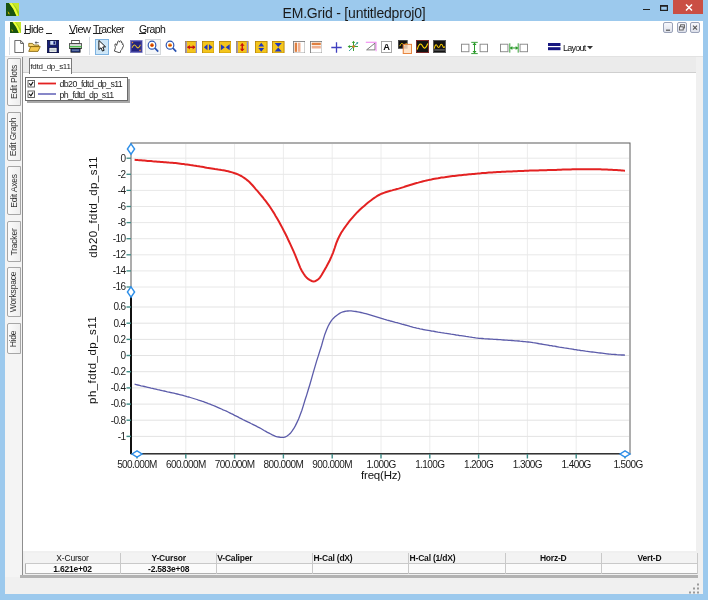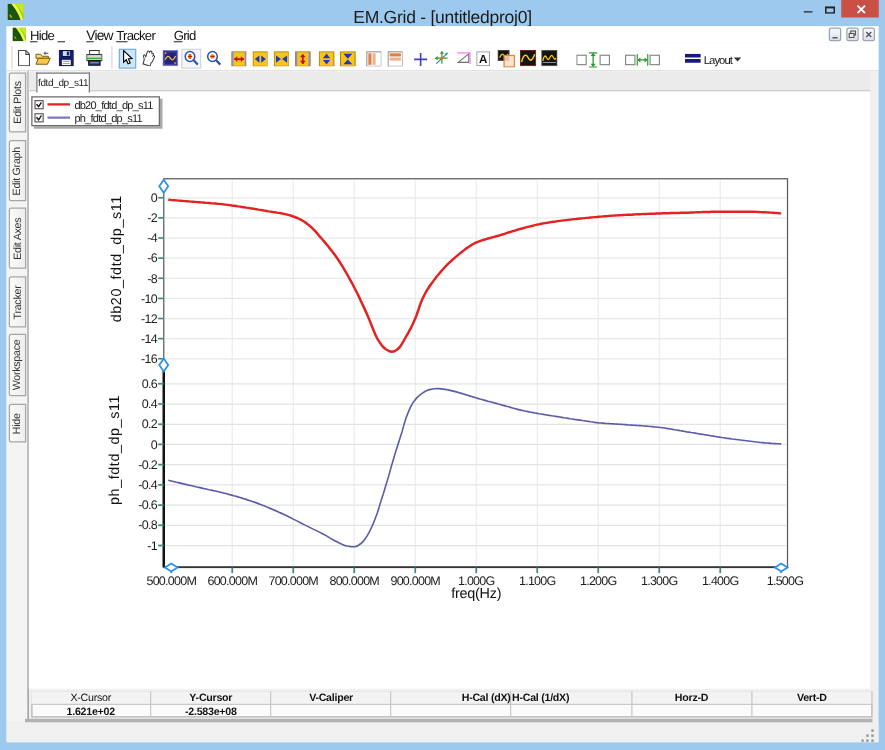--- a/index.html
+++ b/index.html
@@ -34,21 +34,21 @@
 <path d="M2 10 q2.2 1 2.7 4.2 q-2.7 -0.6 -2.7 -4.2" fill="#c8b400"></path>
 </svg>
 <div style="position:absolute;left:24px;top:22.5px;height:12px;font-size:10.5px;letter-spacing:-0.6px;color:#111;">Hide</div>
 <div style="position:absolute;left:24px;top:33px;width:5.5px;height:1px;background:#222;"></div>
 <div style="position:absolute;left:46px;top:22.5px;height:12px;font-size:10.5px;letter-spacing:-0.6px;color:#111;margin-top:24px;">Edit</div>
 <div style="position:absolute;left:46px;top:33px;width:6px;height:1px;background:#222;"></div>
 <div style="position:absolute;left:69px;top:22.5px;height:12px;font-size:11px;letter-spacing:-0.6px;color:#111;text-align:right;">View</div>
 <div style="position:absolute;left:69px;top:33px;width:6px;height:1px;background:#222;"></div>
 <div style="position:absolute;left:93px;top:22.5px;height:12px;font-size:10.5px;letter-spacing:-0.6px;color:#111;">Tracker</div>
 <div style="position:absolute;left:93px;top:33px;width:9px;height:1px;background:#222;"></div>
-<div style="position:absolute;left:139px;top:22.5px;height:12px;font-size:10.5px;letter-spacing:-0.6px;color:#111;">Grid</div>
+<div style="position:absolute;left:139px;top:22.5px;height:12px;font-size:10.5px;letter-spacing:-0.6px;color:#111;">Graph</div>
 <div style="position:absolute;left:139px;top:33px;width:6.5px;height:1px;background:#222;"></div>
 <div style="position:absolute;left:663px;top:21.5px;width:10px;height:11.5px;background:linear-gradient(#f8f8fc,#dde0ea);border:1px solid #9aa2b8;border-radius:2px;box-sizing:border-box;"></div>
 <svg style="position:absolute;left:663px;top:21.5px" width="10" height="11.5" viewBox="0 0 10 11.5">
     <path d="M3 8.2h4" stroke="#555" stroke-width="1.2"></path>
   </svg>
 <div style="position:absolute;left:676.5px;top:21.5px;width:10px;height:11.5px;background:linear-gradient(#f8f8fc,#dde0ea);border:1px solid #9aa2b8;border-radius:2px;box-sizing:border-box;"></div>
 <svg style="position:absolute;left:676.5px;top:21.5px" width="10" height="11.5" viewBox="0 0 10 11.5">
     <rect x="3.6" y="2.8" width="3.8" height="3.2" fill="none" stroke="#555" stroke-width="0.9"></rect>
     <rect x="2.4" y="4.8" width="3.8" height="3.2" fill="#eeeef4" stroke="#555" stroke-width="0.9"></rect>
   </svg>
@@ -355,23 +355,23 @@
 <text x="34.5" y="10" font-size="8.8" fill="#222" letter-spacing="-0.6" font-family="Liberation Sans,sans-serif">db20_fdtd_dp_s11</text>
 <text x="34.5" y="20.5" font-size="8.8" fill="#222" letter-spacing="-0.6" font-family="Liberation Sans,sans-serif">ph_fdtd_dp_s11</text>
 </svg>
 
 <div style="position:absolute;left:25px;top:552.5px;width:673px;height:21.5px;background:#fbfbfb;border:1px solid #b0b0b0;box-sizing:border-box;"></div>
 <div style="position:absolute;left:25px;top:553px;width:673px;height:11px;background:#f3f3f3;border-bottom:1px solid #c9c9c9;box-sizing:border-box;"></div>
 <div style="position:absolute;left:25.0px;top:553px;width:96.1px;height:11px;border-right:1px solid #c9c9c9;box-sizing:border-box;text-align:center;font-size:8.5px;font-weight:normal;color:#111;letter-spacing:-0.2px;line-height:11px;">X-Cursor</div>
 <div style="position:absolute;left:25.0px;top:564px;width:96.1px;height:10px;border-right:1px solid #c9c9c9;box-sizing:border-box;text-align:center;font-size:8.5px;font-weight:bold;color:#111;letter-spacing:-0.2px;line-height:10px;">1.621e+02</div>
 <div style="position:absolute;left:121.1px;top:553px;width:96.1px;height:11px;border-right:1px solid #c9c9c9;box-sizing:border-box;text-align:center;font-size:8.5px;font-weight:bold;color:#111;letter-spacing:-0.2px;line-height:11px;">Y-Cursor</div>
 <div style="position:absolute;left:121.1px;top:564px;width:96.1px;height:10px;border-right:1px solid #c9c9c9;box-sizing:border-box;text-align:center;font-size:8.5px;font-weight:bold;color:#111;letter-spacing:-0.2px;line-height:10px;">-2.583e+08</div>
-<div style="position:absolute;left:217.3px;top:553px;width:96.1px;height:11px;border-right:1px solid #c9c9c9;box-sizing:border-box;text-align:center;font-size:8.5px;font-weight:bold;color:#111;letter-spacing:-0.2px;line-height:11px;">V-Caliper</div>
+<div style="position:absolute;left:217.3px;top:553px;width:96.1px;height:11px;border-right:1px solid #c9c9c9;box-sizing:border-box;text-align:left;font-size:8.5px;font-weight:bold;color:#111;letter-spacing:-0.2px;line-height:11px;">V-Caliper</div>
 <div style="position:absolute;left:217.3px;top:564px;width:96.1px;height:10px;border-right:1px solid #c9c9c9;box-sizing:border-box;text-align:center;font-size:8.5px;font-weight:bold;color:#111;letter-spacing:-0.2px;line-height:10px;"></div>
-<div style="position:absolute;left:313.4px;top:553px;width:96.1px;height:11px;border-right:1px solid #c9c9c9;box-sizing:border-box;text-align:right;font-size:8.5px;font-weight:bold;color:#111;letter-spacing:-0.2px;line-height:11px;">H-Cal (dX)</div>
+<div style="position:absolute;left:313.4px;top:553px;width:96.1px;height:11px;border-right:1px solid #c9c9c9;box-sizing:border-box;text-align:left;font-size:8.5px;font-weight:bold;color:#111;letter-spacing:-0.2px;line-height:11px;">H-Cal (dX)</div>
 <div style="position:absolute;left:313.4px;top:564px;width:96.1px;height:10px;border-right:1px solid #c9c9c9;box-sizing:border-box;text-align:center;font-size:8.5px;font-weight:bold;color:#111;letter-spacing:-0.2px;line-height:10px;"></div>
 <div style="position:absolute;left:409.6px;top:553px;width:96.1px;height:11px;border-right:1px solid #c9c9c9;box-sizing:border-box;font-size:8.5px;font-weight:bold;color:#111;letter-spacing:-0.2px;line-height:11px;">H-Cal (1/dX)</div>
 <div style="position:absolute;left:409.6px;top:564px;width:96.1px;height:10px;border-right:1px solid #c9c9c9;box-sizing:border-box;text-align:center;font-size:8.5px;font-weight:bold;color:#111;letter-spacing:-0.2px;line-height:10px;"></div>
 <div style="position:absolute;left:505.7px;top:553px;width:96.1px;height:11px;border-right:1px solid #c9c9c9;box-sizing:border-box;text-align:center;font-size:8.5px;font-weight:bold;color:#111;letter-spacing:-0.2px;line-height:11px;">Horz-D</div>
 <div style="position:absolute;left:505.7px;top:564px;width:96.1px;height:10px;border-right:1px solid #c9c9c9;box-sizing:border-box;text-align:center;font-size:8.5px;font-weight:bold;color:#111;letter-spacing:-0.2px;line-height:10px;"></div>
 <div style="position:absolute;left:601.9px;top:553px;width:96.1px;height:11px;border-right:1px solid #c9c9c9;box-sizing:border-box;text-align:center;font-size:8.5px;font-weight:bold;color:#111;letter-spacing:-0.2px;line-height:11px;">Vert-D</div>
 <div style="position:absolute;left:601.9px;top:564px;width:96.1px;height:10px;border-right:1px solid #c9c9c9;box-sizing:border-box;text-align:center;font-size:8.5px;font-weight:bold;color:#111;letter-spacing:-0.2px;line-height:10px;"></div>
 <div style="position:absolute;left:20px;top:575px;width:678px;height:2.5px;background:#b2b2b2;"></div>
 <div style="position:absolute;left:5px;top:578px;width:698px;height:16px;background:#f0f0f0;"></div>
 <svg style="position:absolute;left:689px;top:583px" width="11" height="11" viewBox="0 0 11 11">

